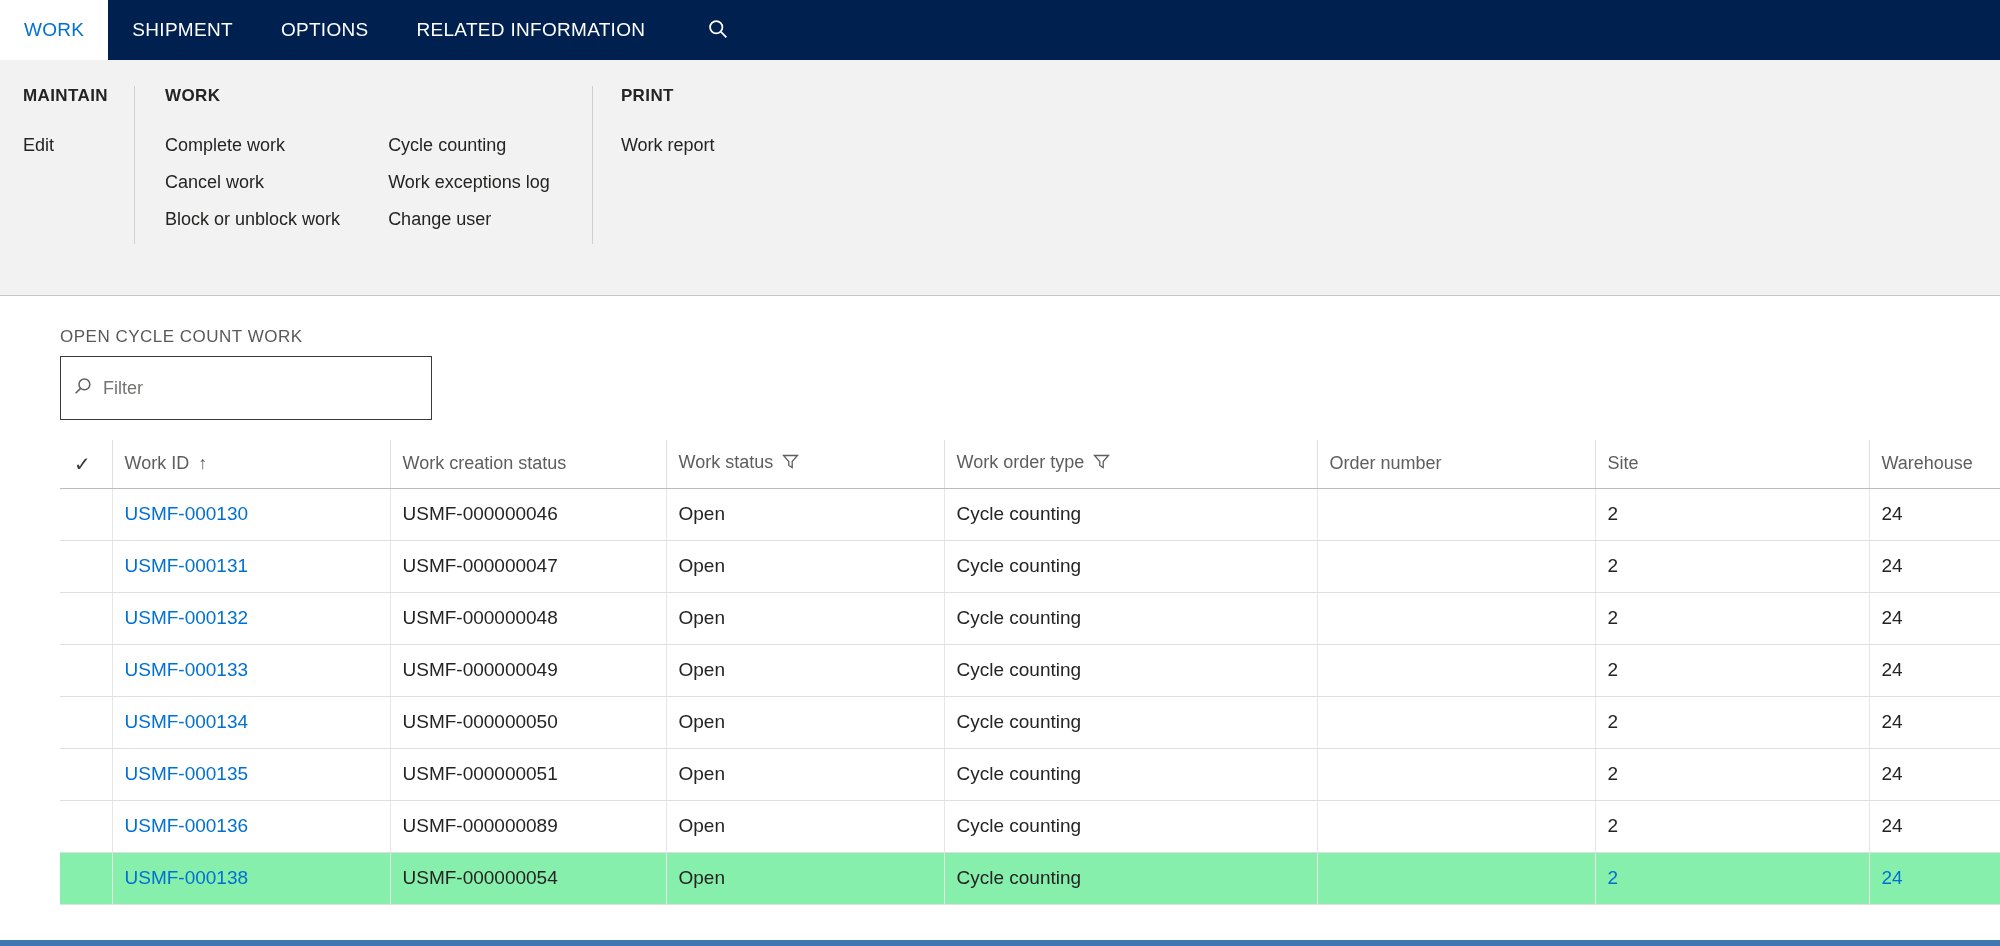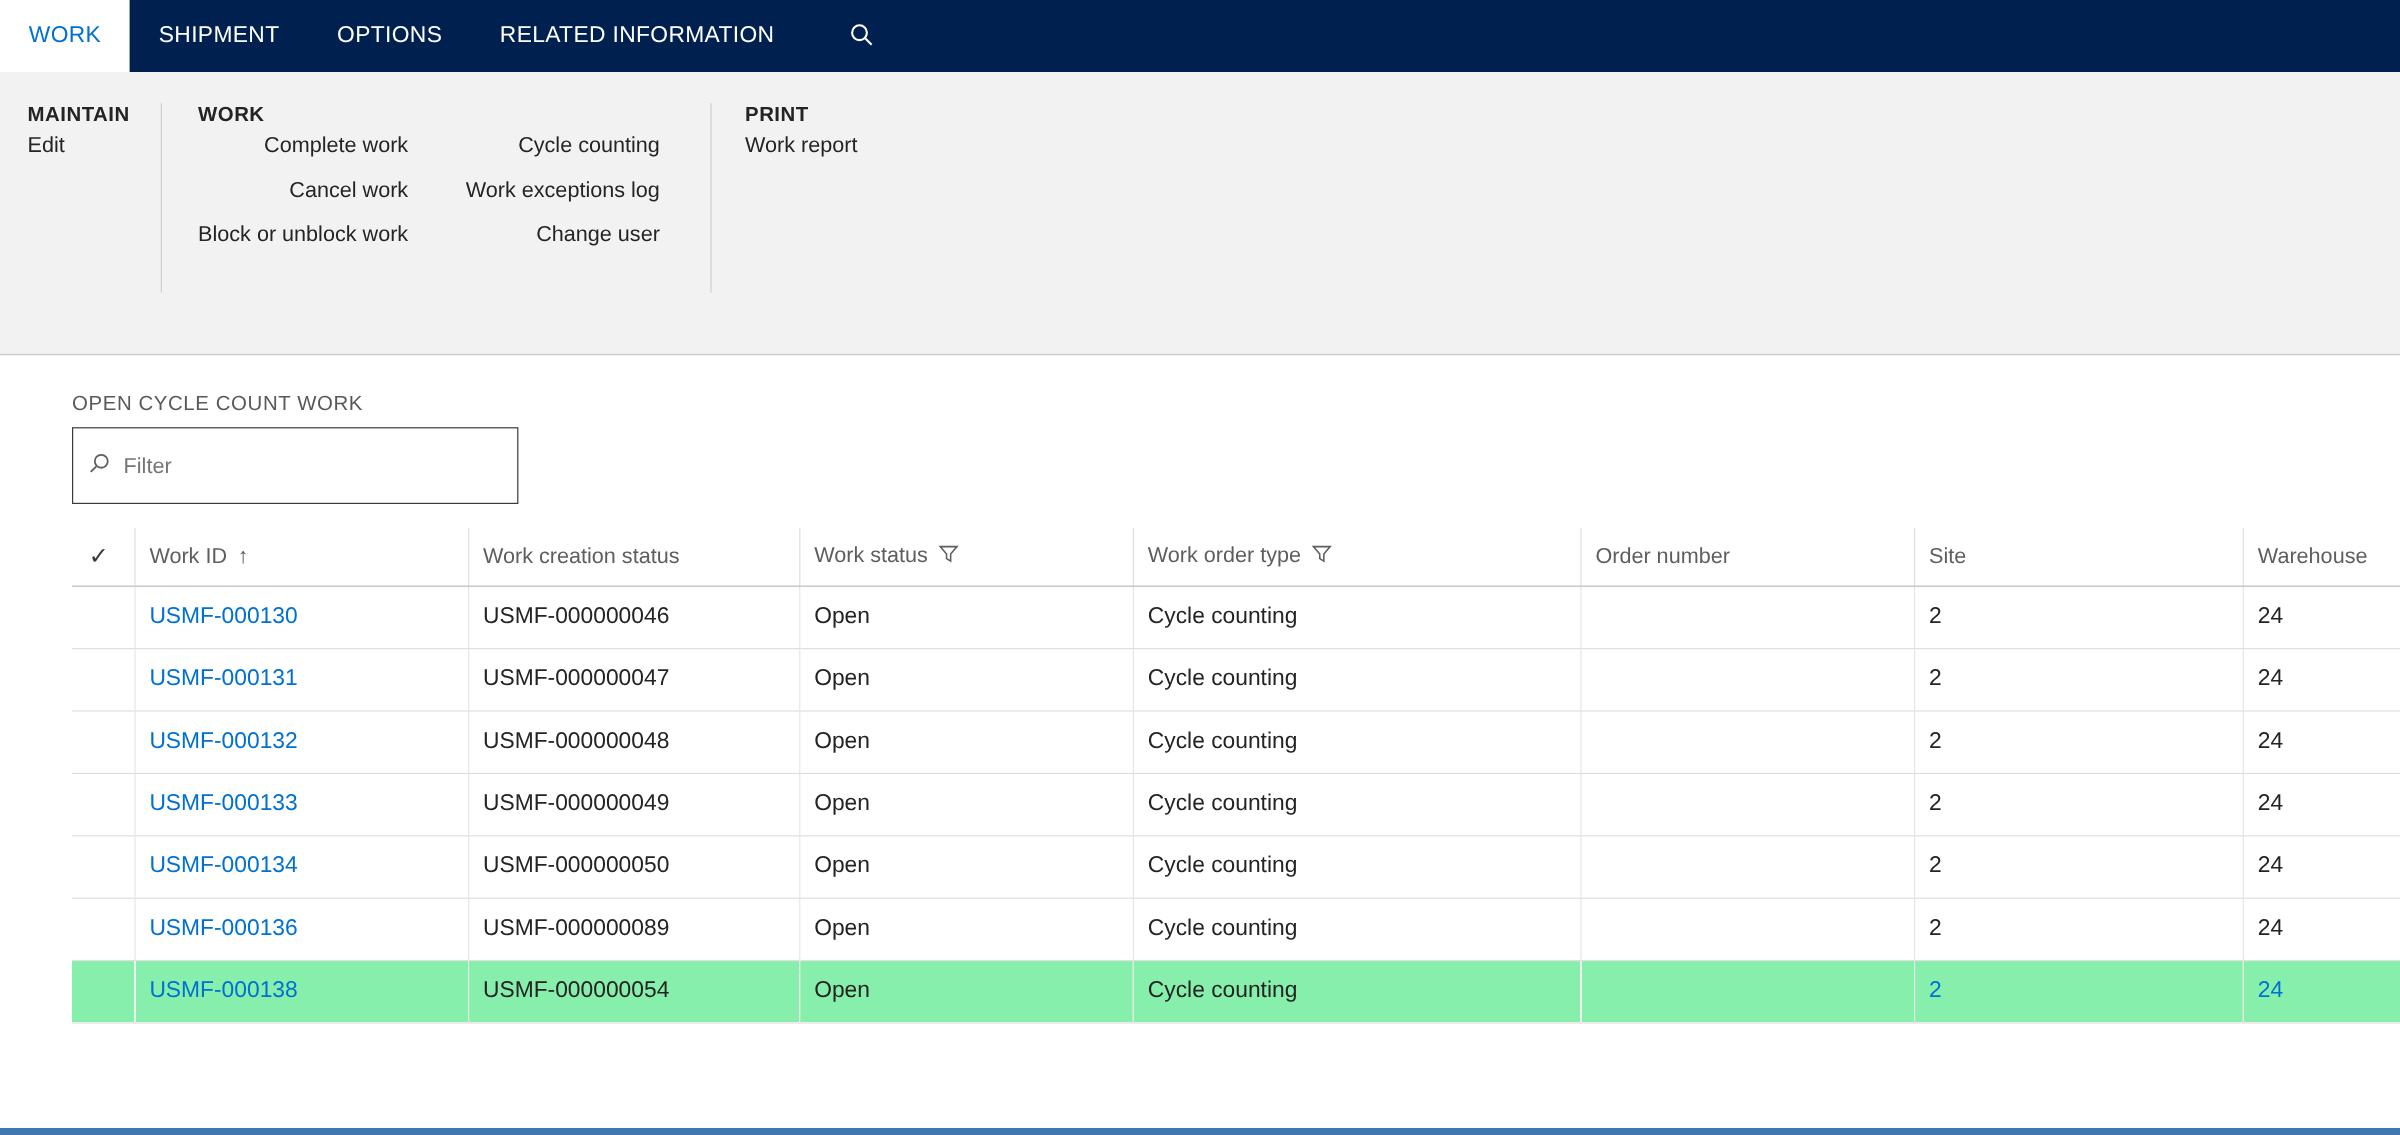--- a/index.html
+++ b/index.html
@@ -50,32 +50,32 @@
   }
   .rgroup { display: flex; flex-direction: column; }
   .rgroup.maintain { padding-right: 26px; }
   .rgroup.work { padding-left: 30px; padding-right: 42px; }
   .rgroup.print { padding-left: 28px; }
   .rgroup-title {
     font-size: 17px;
     font-weight: 700;
     color: #252423;
     letter-spacing: 0.4px;
-    margin-bottom: 4px;
+    margin-bottom: 28px;
   }
   .rgroup-cols { display: flex; }
   .rcol { display: flex; flex-direction: column; margin-right: 48px; }
   .rcol:last-child { margin-right: 0; }
   .ritem {
     font-size: 18px;
     color: #252423;
     line-height: 23px;
     margin-bottom: 14px;
     background: transparent; border: none;
-    text-align: right; cursor: pointer;
+    text-align: left; cursor: pointer;
     font-family: inherit;
     white-space: nowrap;
   }
   .rdivider {
     width: 1px;
     height: 158px;
     background: #d2d0ce;
     flex: 0 0 1px;
   }
 
@@ -311,20 +311,30 @@
           <td class="col-workid"><a href="#">USMF-000134</a></td>
           <td class="col-wcn">USMF-000000050</td>
           <td class="col-status">Open</td>
           <td class="col-type">Cycle counting</td>
           <td class="col-order"></td>
           <td class="col-site">2</td>
           <td class="col-warehouse">24</td>
         </tr>
         <tr>
           <td class="col-check"></td>
+          <td class="col-workid"><a href="#">USMF-000135</a></td>
+          <td class="col-wcn">USMF-000000051</td>
+          <td class="col-status">Open</td>
+          <td class="col-type">Cycle counting</td>
+          <td class="col-order"></td>
+          <td class="col-site">2</td>
+          <td class="col-warehouse">24</td>
+        </tr>
+        <tr>
+          <td class="col-check"></td>
           <td class="col-workid"><a href="#">USMF-000136</a></td>
           <td class="col-wcn">USMF-000000089</td>
           <td class="col-status">Open</td>
           <td class="col-type">Cycle counting</td>
           <td class="col-order"></td>
           <td class="col-site">2</td>
           <td class="col-warehouse">24</td>
         </tr>
         <tr class="selected">
           <td class="col-check"></td>

